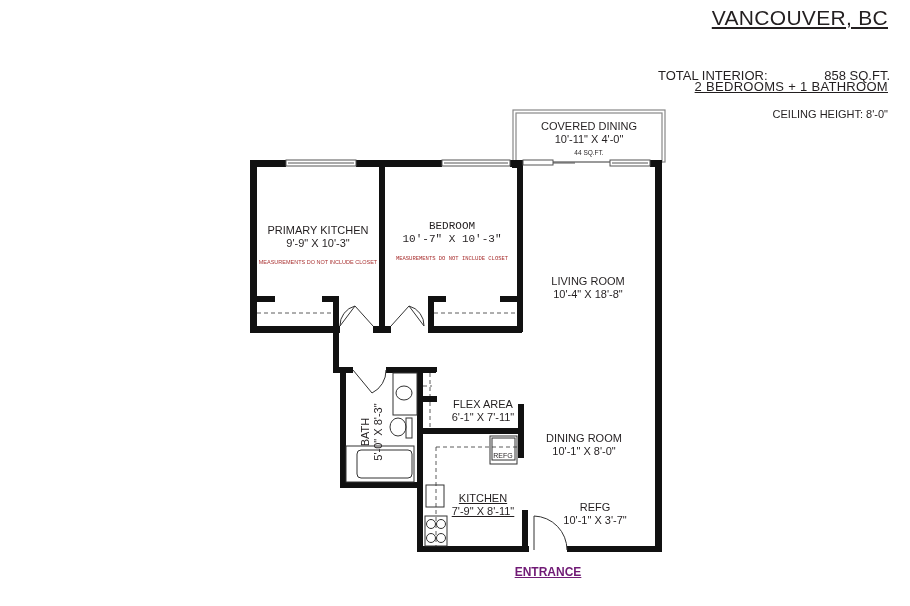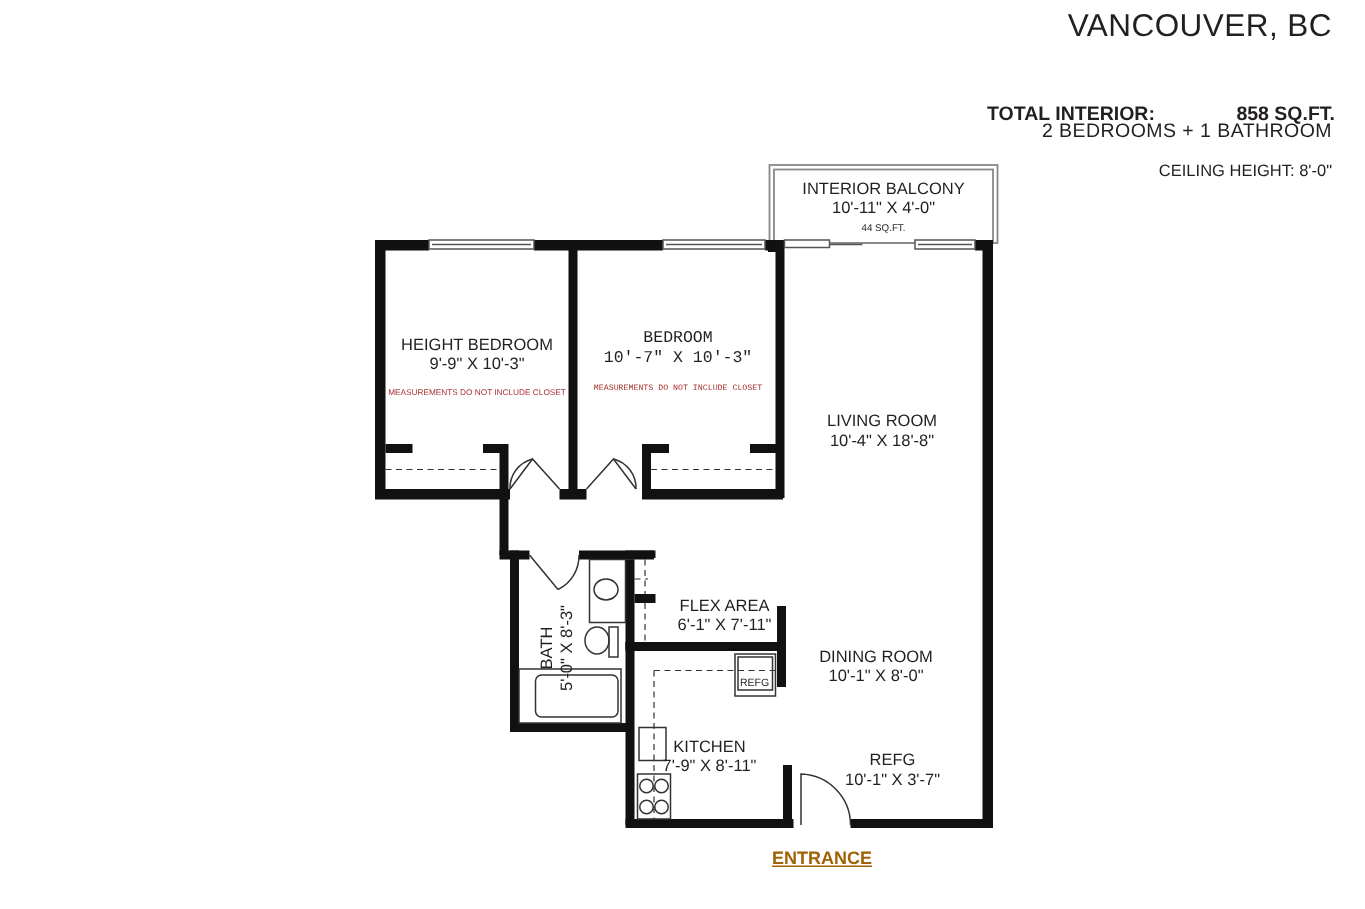--- a/index.html
+++ b/index.html
@@ -1,28 +1,28 @@
 <!DOCTYPE html>
 <html><head>
 <meta charset="utf-8">
 <style>
   html, body { margin:0; padding:0; background:#ffffff; }
   body { width:910px; height:606px; position:relative; overflow:hidden; font-family:"Liberation Sans", sans-serif; color:#222; }
-  .hdr { position:absolute; right:22px; text-align:right; color:#231f20; letter-spacing:0.3px; }
+  .hdr { position:absolute; right:22px; text-align:right; color:#231f20; letter-spacing:0.3px;text-decoration:underline; }
   .hdr-city { top:6px; font-size:21px; font-weight:400; }
   .hdr-beds { top:35px; font-size:13px;margin-top:44px; }
   .stats { position:absolute; left:658px; top:68px; width:232px; font-size:13px; color:#231f20; }
   .stats .row { display:flex; justify-content:space-between; height:18px; }
-  .stats .bold { font-weight:700; }
+  .stats .bold { font-weight:400; }
   .ceiling { position:absolute; right:22px; top:108px; font-size:11px; color:#231f20; }
   svg.plan { position:absolute; left:0; top:0; }
   .lbl { position:absolute; text-align:center; color:#231f20; font-size:11px; line-height:13px; white-space:nowrap; transform:translateX(-50%); }
   .lbl .sm { font-size:6.5px; }
   .lbl .note { font-size:5.5px; color:#a33; letter-spacing:0; }
-  .entrance { position:absolute; left:548px; top:565px; transform:translateX(-50%); font-weight:700; font-size:12px; text-decoration:underline; color:#a16207; }
+  .entrance { position:absolute; left:548px; top:565px; transform:translateX(-50%); font-weight:700; font-size:12px; text-decoration:underline; color:#701a75; }
   .bath-lbl { position:absolute; left:372px; top:432px; transform:translate(-50%,-50%) rotate(-90deg); font-size:11px; color:#231f20; white-space:nowrap; text-align:center; line-height:13px; }
 </style>
 </head>
 <body>
 
 <div class="hdr hdr-city">VANCOUVER, BC</div>
 <div class="hdr hdr-beds">2 BEDROOMS + 1 BATHROOM</div>
 
 <div class="stats">
   <div class="row bold">
@@ -140,27 +140,27 @@
     <rect x="426" y="485" width="18" height="22"></rect>
     <rect x="425" y="516" width="22" height="30"></rect>
     <circle cx="431" cy="524" r="4.5"></circle>
     <circle cx="441" cy="524" r="4.5"></circle>
     <circle cx="431" cy="538" r="4.5"></circle>
     <circle cx="441" cy="538" r="4.5"></circle>
   </g>
 </svg>
 
 <div class="lbl" style="left:589px; top:120px;">
-  <div>INTERIOR BALCONY</div>
+  <div>COVERED DINING</div>
   <div>10'-11" X 4'-0"</div>
   <div class="sm">44 SQ.FT.</div>
 </div>
 
 <div class="lbl" style="left:318px; top:224px;">
-  <div>HEIGHT BEDROOM</div>
+  <div>PRIMARY KITCHEN</div>
   <div>9'-9" X 10'-3"</div>
   <div class="note" style="margin-top:6px;">MEASUREMENTS DO NOT INCLUDE CLOSET</div>
 </div>
 
 <div class="lbl" style="left:452px; top:220px;font-family:Liberation Mono, monospace;">
   <div>BEDROOM</div>
   <div>10'-7" X 10'-3"</div>
   <div class="note" style="margin-top:6px;">MEASUREMENTS DO NOT INCLUDE CLOSET</div>
 </div>
 
@@ -177,21 +177,21 @@
 <div class="bath-lbl">
   <div>BATH</div>
   <div>5'-0" X 8'-3"</div>
 </div>
 
 <div class="lbl" style="left:584px; top:432px;">
   <div>DINING ROOM</div>
   <div>10'-1" X 8'-0"</div>
 </div>
 
-<div class="lbl" style="left:473px; top:492px;">
+<div class="lbl" style="left:483px; top:492px;text-decoration:underline;">
   <div>KITCHEN</div>
   <div>7'-9" X 8'-11"</div>
 </div>
 
 <div class="lbl" style="left:595px; top:501px;">
   <div>REFG</div>
   <div>10'-1" X 3'-7"</div>
 </div>
 
 <div class="lbl" style="left:503px; top:449px; font-size:7px;">REFG</div>

